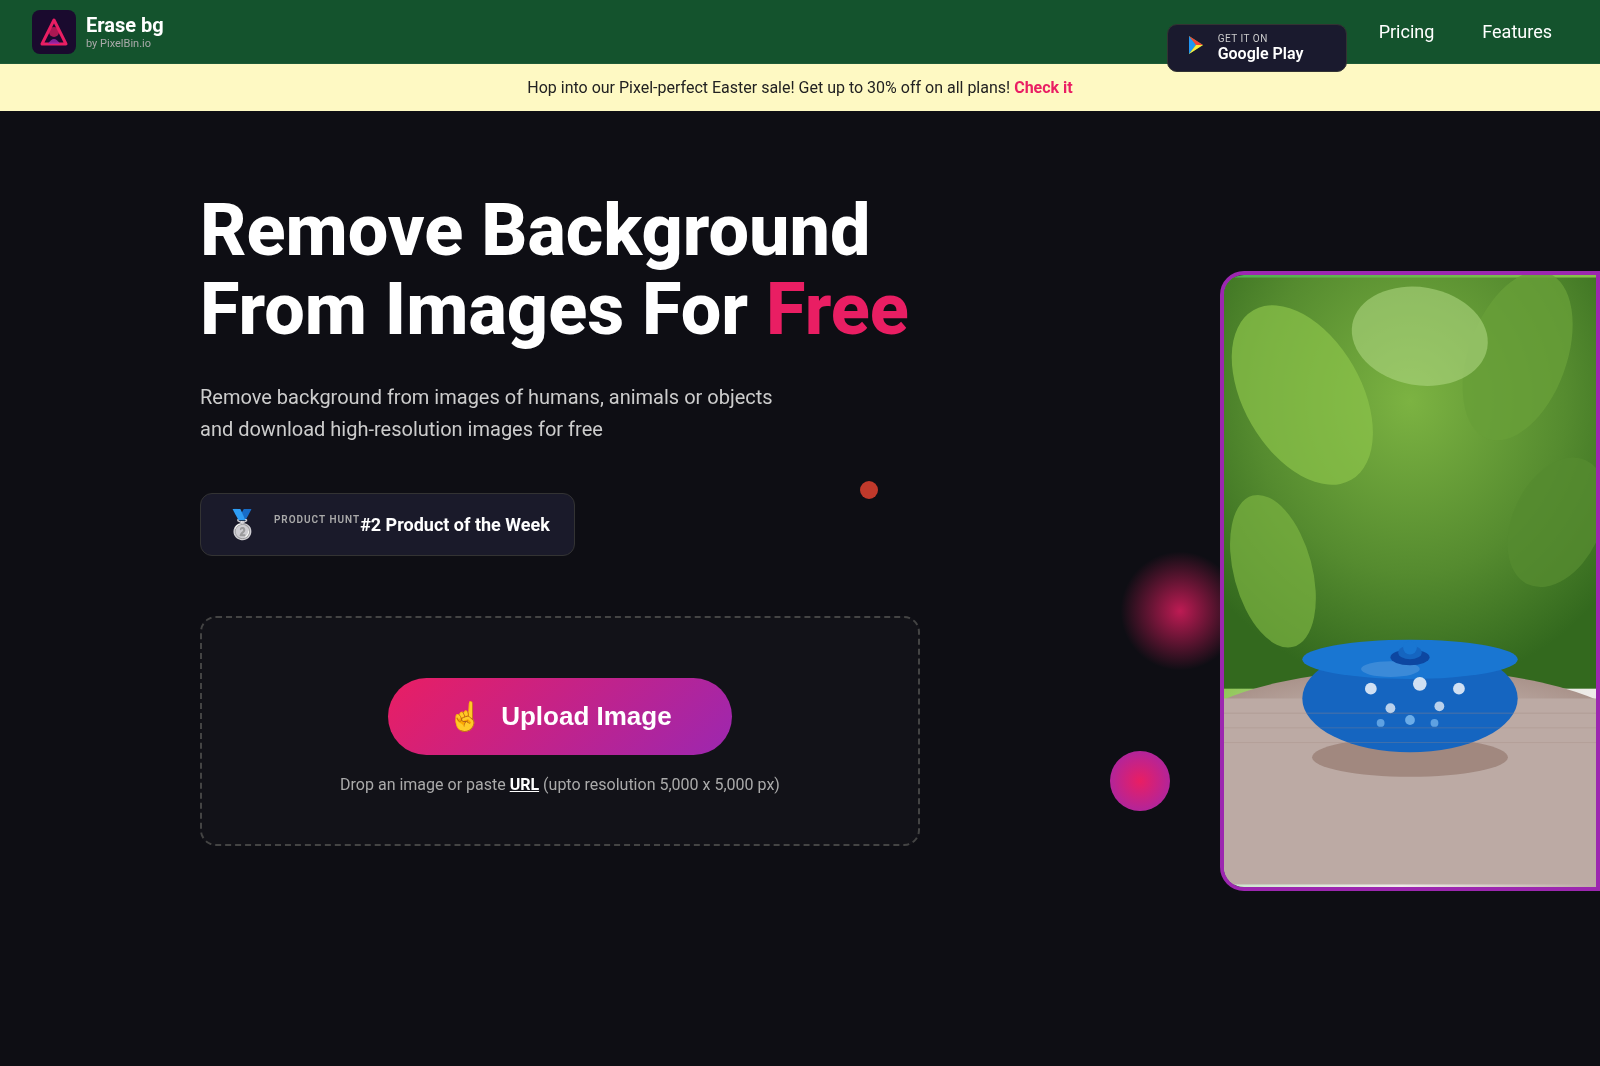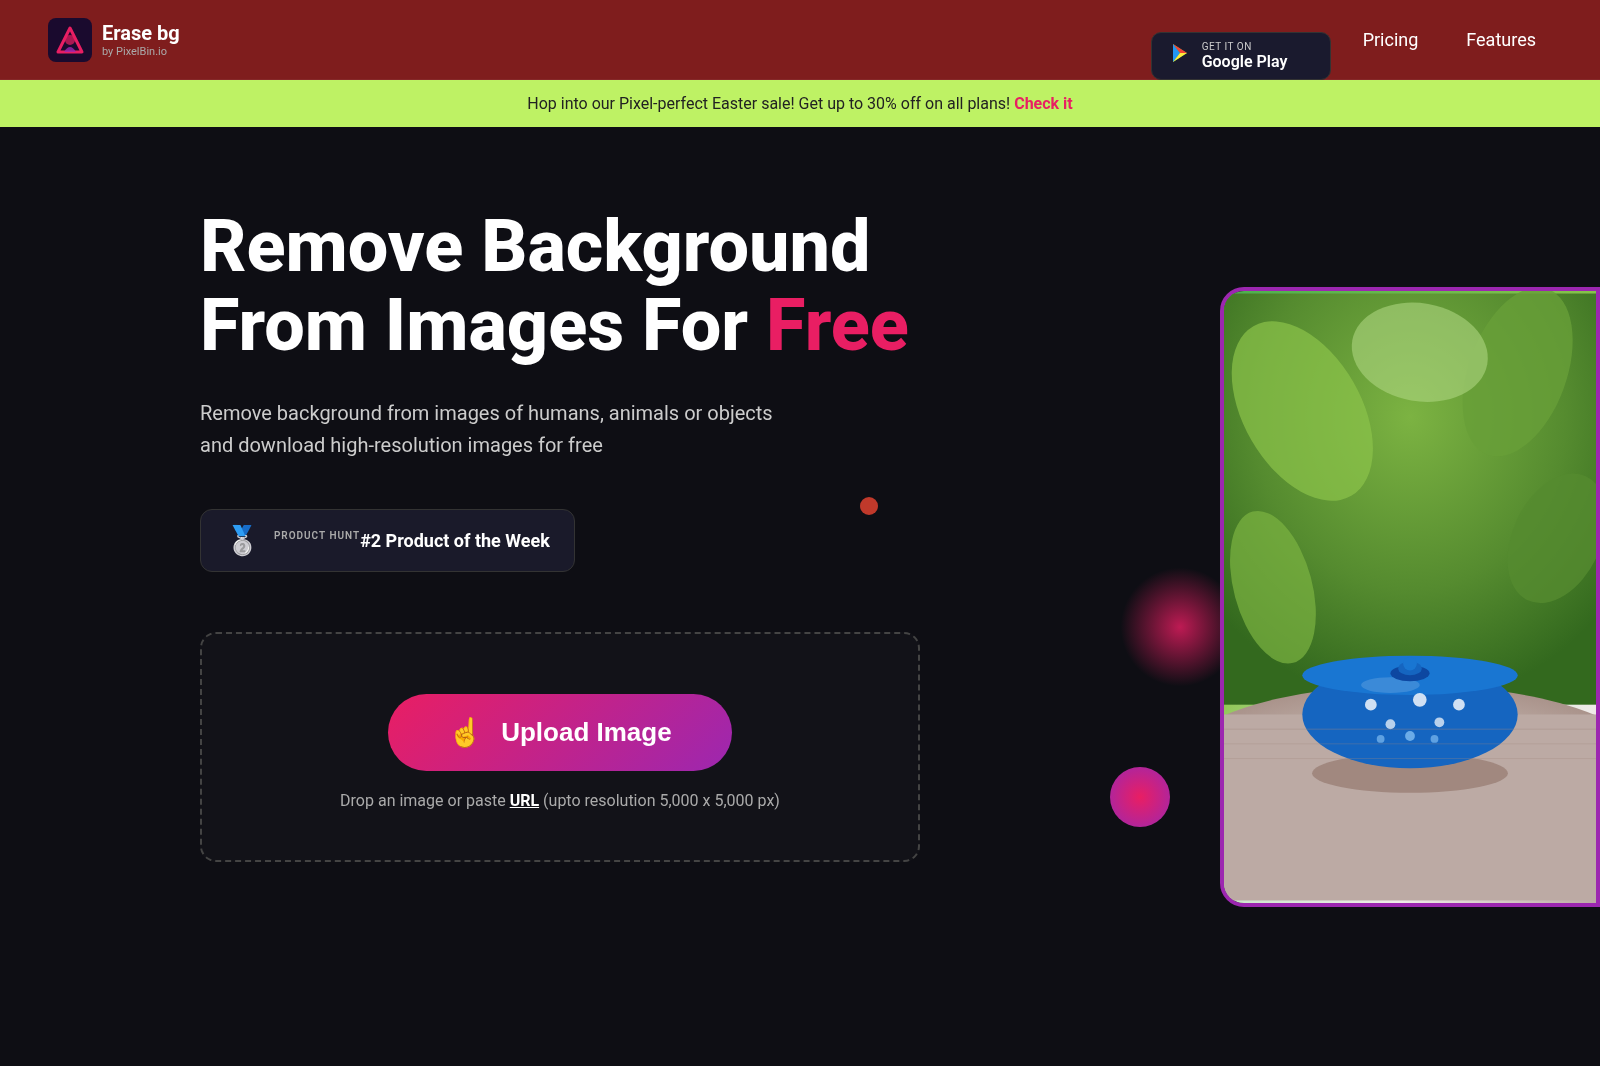--- a/index.html
+++ b/index.html
@@ -8,25 +8,25 @@
       background-color: #0e0e14;
       font-family: -apple-system, BlinkMacSystemFont, 'Segoe UI', Roboto, sans-serif;
       color: #fff;
       overflow-x: hidden;
       width: 1600px;
       min-height: 1066px;
     }
 
     
     .navbar {
-      background-color: #7f1d1d;
-      display: flex;
-      align-items: center;
-      padding: 0 48px;
-      height: 80px;
+      background-color: #14532d;
+      display: flex;
+      align-items: center;
+      padding: 0 32px;
+      height: 64px;
       border-bottom: 1px solid rgba(255,255,255,0.05);
     }
 
     .logo-area {
       display: flex;
       align-items: center;
       gap: 10px;
       margin-right: auto;
     }
 
@@ -96,21 +96,21 @@
     .nav-link {
       font-size: 18px;
       color: #fff;
       cursor: pointer;
       padding: 8px 16px;
       white-space: nowrap;
     }
 
     
     .promo-banner {
-      background-color: #bef264;
+      background-color: #fef9c3;
       text-align: center;
       padding: 14px 20px;
       font-size: 16px;
       color: #222;
     }
 
     .promo-link {
       color: #e91e63;
       font-weight: 700;
       cursor: pointer;

